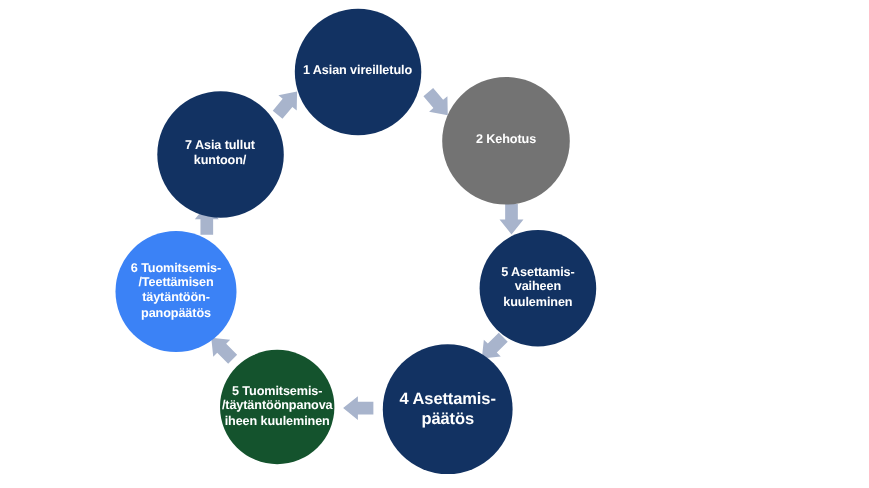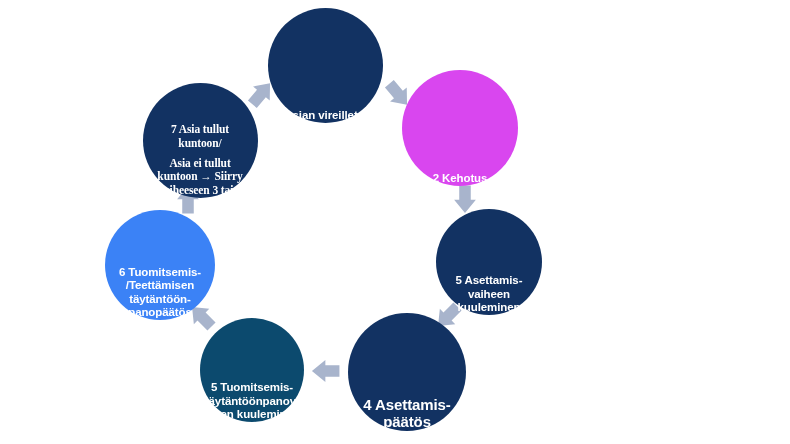--- a/index.html
+++ b/index.html
@@ -13,21 +13,21 @@
     height: 444px;
     background: #ffffff;
     overflow: hidden;
     font-family: "Liberation Sans", sans-serif;
   }
   .node {
     position: absolute;
     border-radius: 50%;
     background: #123262;
     display: flex;
-    align-items: flex-end;
+    align-items: center;
     justify-content: center;
     box-sizing: border-box;
     text-align: center;
   }
   .node-label {
     color: #ffffff;
     font-weight: bold;
     line-height: 1.18;
     letter-spacing: -0.1px;
     white-space: pre-line;
@@ -95,42 +95,40 @@
       <div class="arrow" style="left: 172px; top: 184px; width: 32px; height: 32px; transform: rotate(0deg);">
         <svg viewBox="0 0 100 100" xmlns="http://www.w3.org/2000/svg">
           <path d="M 50,6 L 84,48 L 68,48 L 68,92 L 32,92 L 32,48 L 16,48 Z" fill="#a8b4cc"></path>
         </svg>
       </div>
     </div>
   <div id="node-layer">
       <div class="node" style="left: 267.5px; top: 7.5px; width: 115px; height: 115px; background: rgb(18, 50, 98);">
         <div class="node-label" style="font-size: 11.5px; color: rgb(255, 255, 255);">1 Asian vireilletulo</div>
       </div>
-      <div class="node" style="left: 402px; top: 70px; width: 116px; height: 116px; background: #d946ef;">
+      <div class="node" style="left: 402px; top: 70px; width: 116px; height: 116px; background: #737373;">
         <div class="node-label" style="font-size: 11.5px; color: rgb(255, 255, 255);">2 Kehotus</div>
       </div>
       <div class="node" style="left: 436px; top: 209px; width: 106px; height: 106px; background: rgb(18, 50, 98);">
         <div class="node-label" style="font-size: 11.5px; color: rgb(255, 255, 255);">5 Asettamis-
 vaiheen
 kuuleminen</div>
       </div>
       <div class="node" style="left: 348px; top: 313px; width: 118px; height: 118px; background: rgb(18, 50, 98);">
         <div class="node-label" style="font-size: 15px; color: rgb(255, 255, 255);">4 Asettamis-päätös</div>
       </div>
-      <div class="node" style="left: 200px; top: 318px; width: 104px; height: 104px; background: #0c4a6e;">
+      <div class="node" style="left: 200px; top: 318px; width: 104px; height: 104px; background: #14532d;">
         <div class="node-label" style="font-size: 11.5px; color: rgb(255, 255, 255);">5 Tuomitsemis-
 /täytäntöönpanova
 iheen kuuleminen</div>
       </div>
       <div class="node" style="left: 105px; top: 210px; width: 110px; height: 110px; background: #3b82f6;">
         <div class="node-label" style="font-size: 11.5px; color: rgb(255, 255, 255);">6 Tuomitsemis-
 /Teettämisen
 täytäntöön-
 panopäätös</div>
       </div>
       <div class="node" style="left: 142.5px; top: 82.5px; width: 115px; height: 115px; background: rgb(18, 50, 98);">
-        <div class="node-label split" style="font-size: 11.5px; color: rgb(255, 255, 255); font-family: Liberation Serif, serif;"><span class="seg-a">7 Asia tullut
-kuntoon/</span><span class="seg-b">Asia ei tullut
-kuntoon → Siirry
-vaiheeseen 3 tai 5</span></div>
+        <div class="node-label split" style="font-size: 11.5px; color: rgb(255, 255, 255);"><span class="seg-a">7 Asia tullut
+kuntoon/</span></div>
       </div>
     </div>
 </div>
 
 </body></html>

